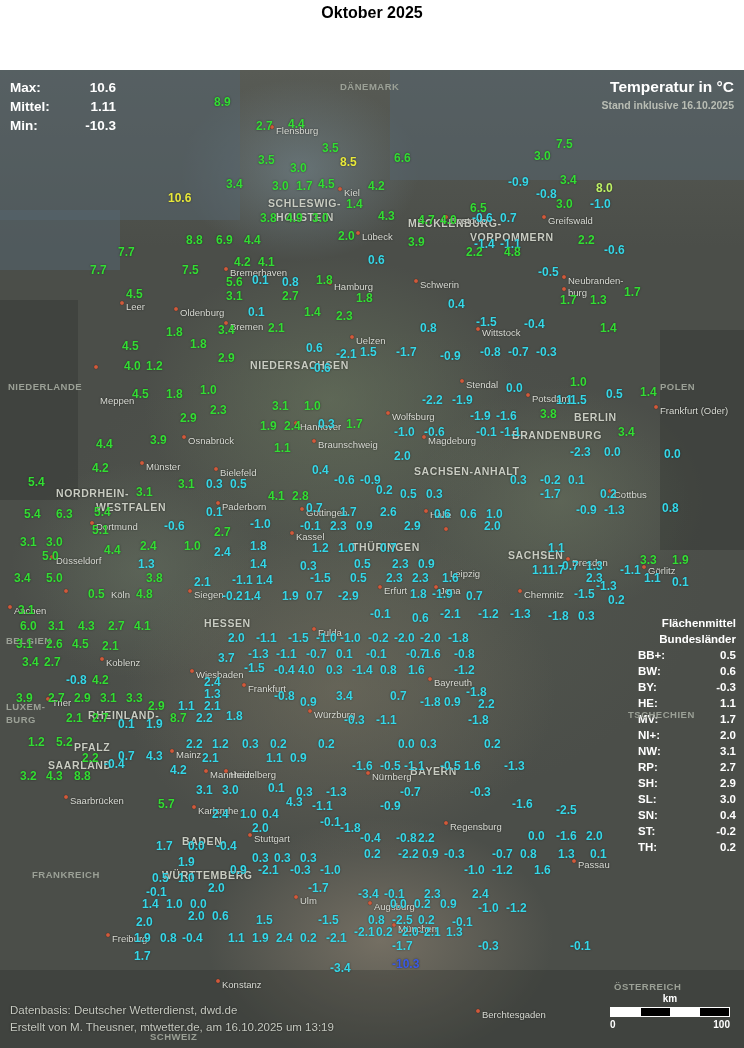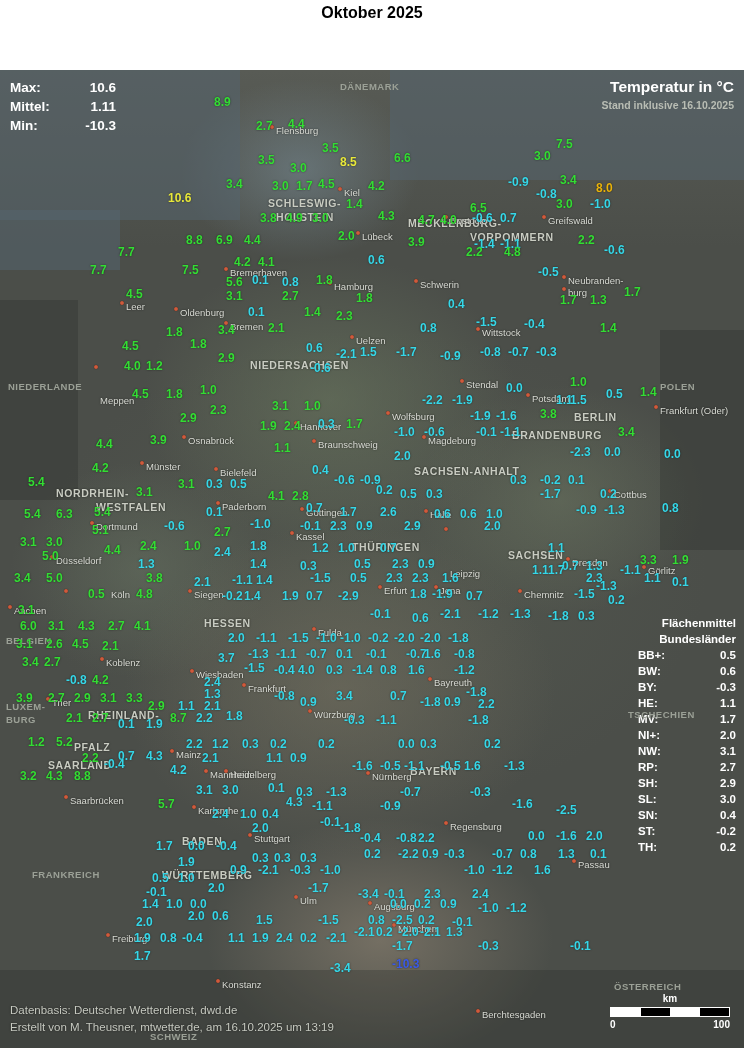--- a/index.html
+++ b/index.html
@@ -471,21 +471,21 @@
         <div class="val" style="left: 394px; top: 82px; color: rgb(51, 221, 51);">6.6</div>
         <div class="val" style="left: 556px; top: 68px; color: rgb(51, 221, 51);">7.5</div>
         <div class="val" style="left: 534px; top: 80px; color: rgb(51, 221, 51);">3.0</div>
         <div class="val" style="left: 226px; top: 108px; color: rgb(51, 221, 51);">3.4</div>
         <div class="val" style="left: 272px; top: 110px; color: rgb(51, 221, 51);">3.0</div>
         <div class="val" style="left: 296px; top: 110px; color: rgb(51, 221, 51);">1.7</div>
         <div class="val" style="left: 318px; top: 108px; color: rgb(51, 221, 51);">4.5</div>
         <div class="val" style="left: 368px; top: 110px; color: rgb(51, 221, 51);">4.2</div>
         <div class="val" style="left: 508px; top: 106px; color: rgb(53, 215, 232);">-0.9</div>
         <div class="val" style="left: 560px; top: 104px; color: rgb(51, 221, 51);">3.4</div>
-        <div class="val" style="left: 596px; top: 112px; color: #eab308;">8.0</div>
+        <div class="val" style="left: 596px; top: 112px; color: #bef264;">8.0</div>
         <div class="val" style="left: 168px; top: 122px; color: rgb(232, 232, 58);">10.6</div>
         <div class="val" style="left: 346px; top: 128px; color: rgb(51, 221, 51);">1.4</div>
         <div class="val" style="left: 536px; top: 118px; color: rgb(53, 215, 232);">-0.8</div>
         <div class="val" style="left: 556px; top: 128px; color: rgb(51, 221, 51);">3.0</div>
         <div class="val" style="left: 590px; top: 128px; color: rgb(53, 215, 232);">-1.0</div>
         <div class="val" style="left: 260px; top: 142px; color: rgb(51, 221, 51);">3.8</div>
         <div class="val" style="left: 286px; top: 142px; color: rgb(51, 221, 51);">4.9</div>
         <div class="val" style="left: 312px; top: 142px; color: rgb(51, 221, 51);">3.0</div>
         <div class="val" style="left: 378px; top: 140px; color: rgb(51, 221, 51);">4.3</div>
         <div class="val" style="left: 418px; top: 144px; color: rgb(51, 221, 51);">4.7</div>

